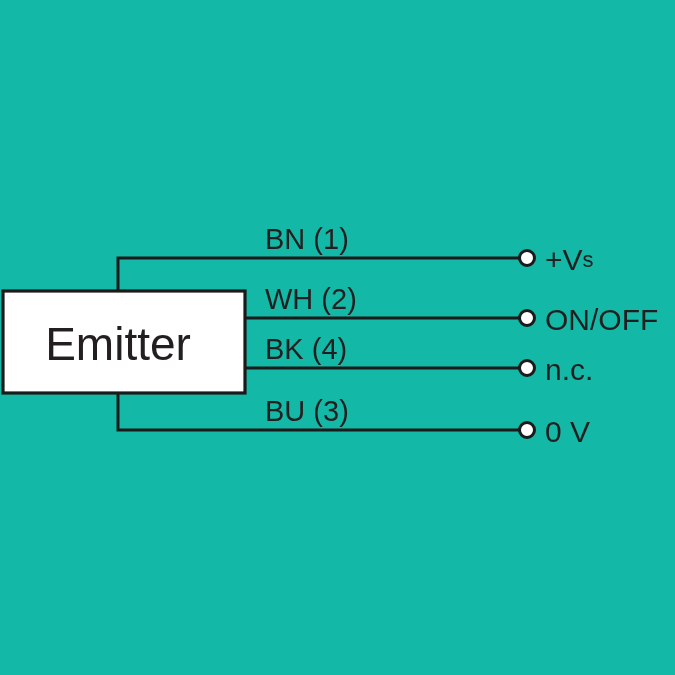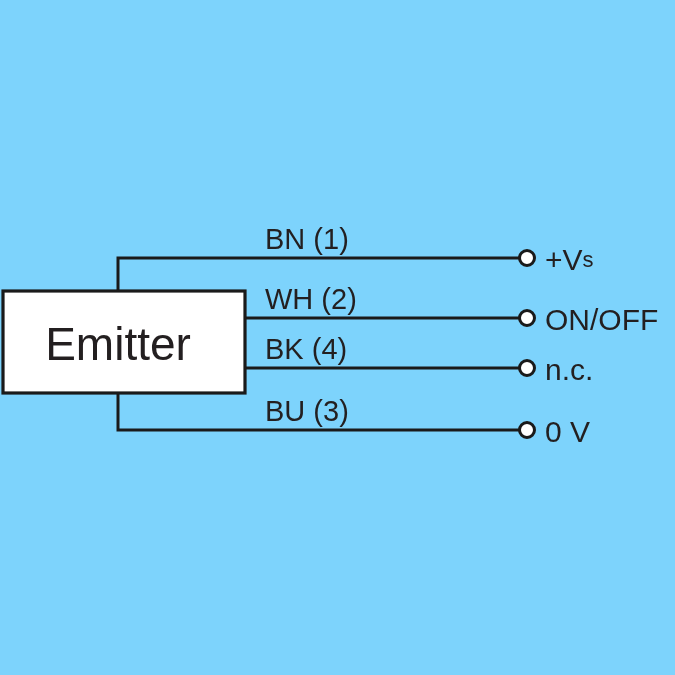--- a/index.html
+++ b/index.html
@@ -8,21 +8,21 @@
     padding: 0;
     background: #ffffff;
   }
   body {
     font-family: "Liberation Sans", sans-serif;
   }
   #diagram-canvas {
     position: relative;
     width: 675px;
     height: 675px;
-    background: #7dd3fc;
+    background: #14b8a6;
     overflow: hidden;
   }
   #diagram-svg {
     position: absolute;
     left: 0;
     top: 0;
     width: 675px;
     height: 675px;
     display: block;
   }

